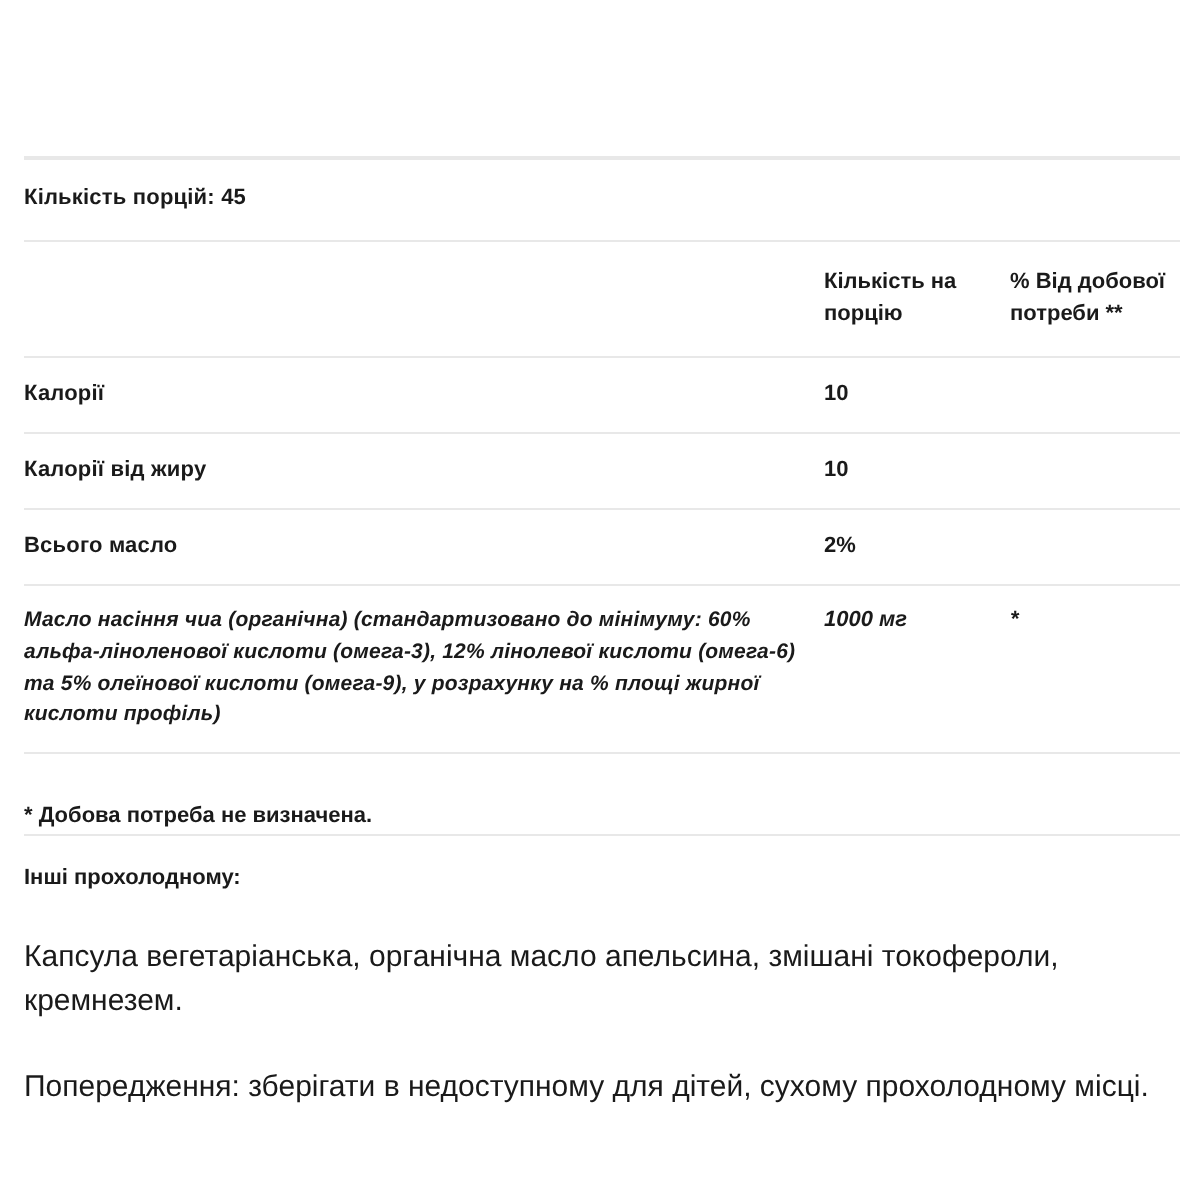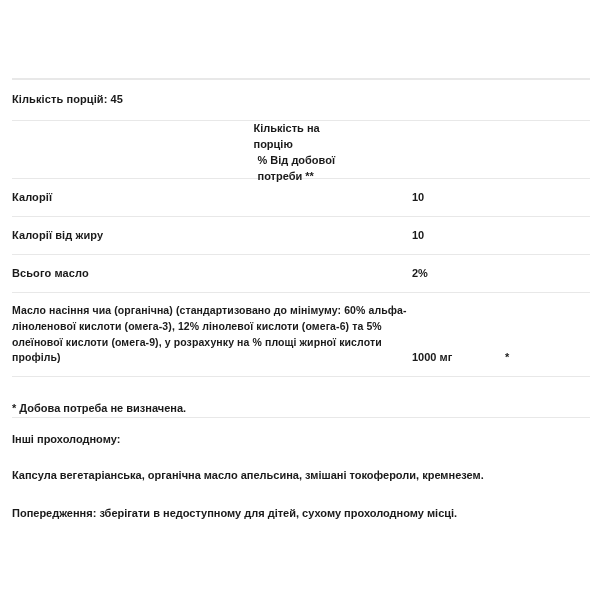--- a/index.html
+++ b/index.html
@@ -30,23 +30,23 @@
     margin: 0;
   }
 
   .row {
     display: flex;
     align-items: center;
     box-sizing: border-box;
   }
   .row-serving { height: 40px; }
   .row-servings { height: 40px; }
-  .row-head { height: 57px; align-items: center; flex-direction: column; }
+  .row-head { height: 57px; align-items: center; }
   .row-data { height: 37px; }
-  .row-long { min-height: 83px; padding: 10px 0; align-items: flex-end; }
+  .row-long { min-height: 83px; padding: 10px 0; align-items: flex-start; font-style: italic; }
   .row-foot { height: 40px; align-items: flex-end; }
 
   .label {
     flex: 0 0 auto;
     width: 400px;
     font-size: 11px;
     font-weight: bold;
     line-height: 1.45;
     letter-spacing: 0.1px;
     color: #1a1a1a;
@@ -87,22 +87,22 @@
   }
 
   .block-other { padding-top: 14px; }
   .other-heading {
     font-size: 11px;
     font-weight: bold;
     line-height: 1.45;
     margin-bottom: 20px;
   }
   .other-line {
-    font-size: 11px;
-    font-weight: bold;
+    font-size: 15px;
+    font-weight: normal;
     line-height: 1.45;
     margin-bottom: 22px;
   }
   .other-line:last-child { margin-bottom: 0; }
 </style>
 </head>
 <body>
 
 <div class="panel">
 

